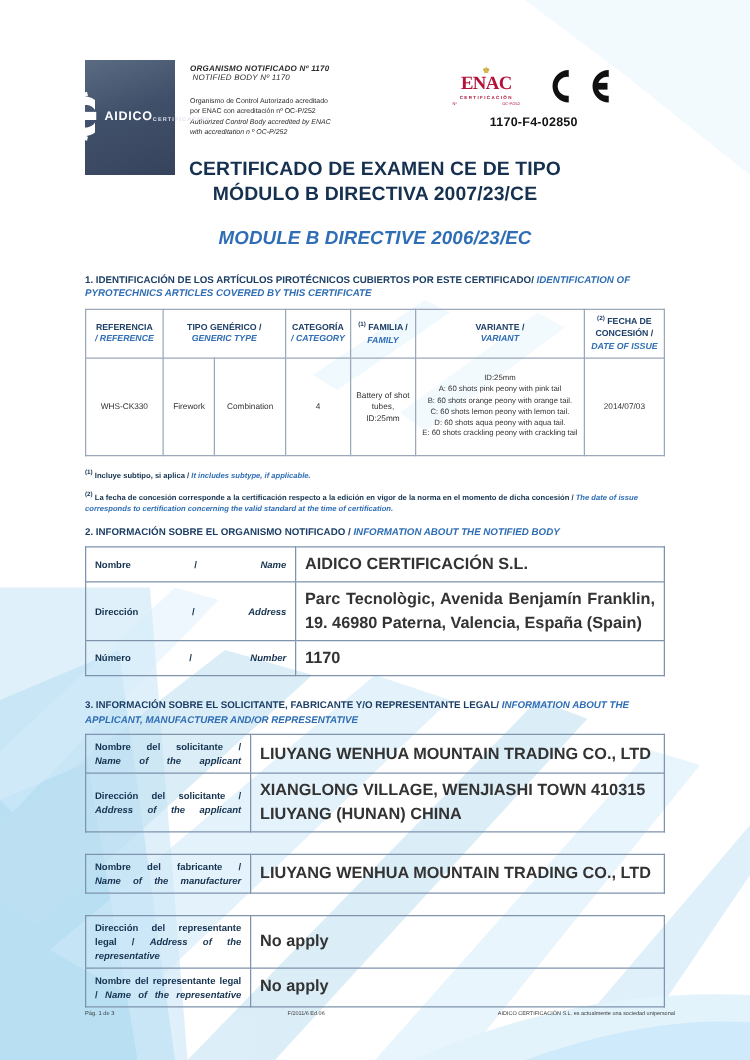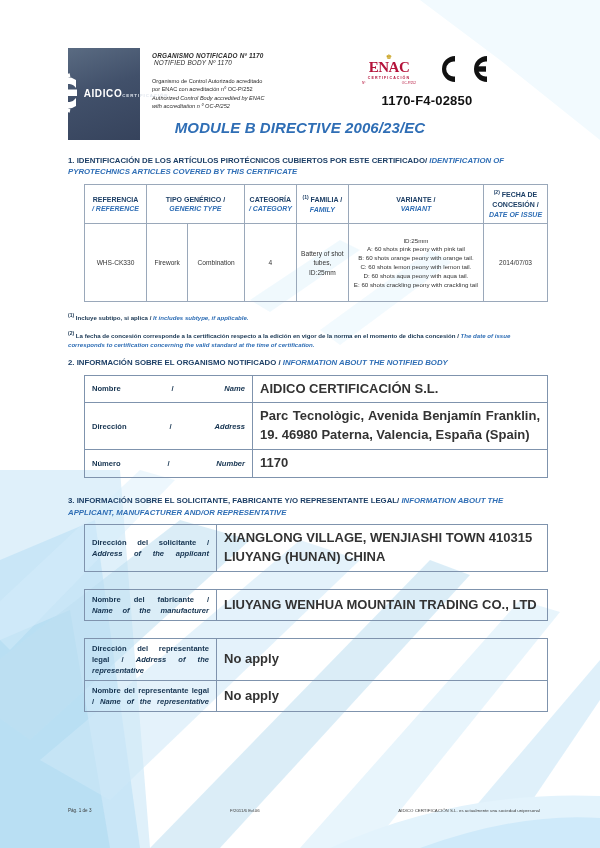--- a/index.html
+++ b/index.html
@@ -51,33 +51,33 @@
   .enac-crown { font-size:7px; color:#c8a01a; line-height:1; }
   .enac-word {
     font-family:"Liberation Serif", serif;
     font-size:15px; font-weight:bold; color:#b4123a; line-height:1; letter-spacing:-.5px;
   }
   .enac-bar { font-size:3.6px; font-weight:bold; color:#b4123a; letter-spacing:1.1px; margin-top:1px;}
   .enac-foot { display:flex; justify-content:space-between; font-size:3.2px; color:#b4123a; margin-top:1px;}
   .ce-mark { height: 30px; }
   .reg-line { font-size:10px; font-weight:bold; color:#111; margin-top:9px; letter-spacing:.1px;}
   .reg-line .en { font-style:italic; }
-  .reg-no { font-size:13px; font-weight:bold; color:#111; margin-top:3px; letter-spacing:.2px;}
+  .reg-no { font-size:10px; font-weight:bold; color:#111; margin-top:3px; letter-spacing:.2px;}
 
   
   .title-es { text-align:center; margin-top:22px; }
   .title-es div { font-size:15.5px; font-weight:bold; color:#15314f; letter-spacing:.1px; line-height:1.32;}
   .title-en { text-align:center; margin-top:14px; }
   .title-en div { font-size:15px; font-weight:bold; font-style:italic; color:#2f6eb5; letter-spacing:.1px; line-height:1.32;}
 
   .section-head { margin-top:17px; font-size:7.8px; font-weight:bold; color:#1d3f66; line-height:1.5; }
   .section-head i { color:#2f6eb5; }
 
   
-  table { border-collapse: collapse; width:100%;margin-left:16px; }
+  table { border-collapse: collapse; width:100%; }
   .tbl-main { margin-top:6px; }
   .tbl-main th, .tbl-main td {
     border:1px solid #9aa8ba; padding:2px 3px; text-align:center; vertical-align:middle;
   }
   .tbl-main th { font-size:7px; font-weight:bold; color:#1d3f66; line-height:1.38; padding:4px 2px; }
   .tbl-main th i { color:#2f6eb5; font-weight:bold; }
   .tbl-main th sup { font-size:5px; }
   .tbl-main td { font-size:6.6px; color:#333; height:78px; line-height:1.42; }
   .tbl-main td.variant { font-size:6.2px; }
 
@@ -195,20 +195,24 @@
               <path d="M25,2 A13,13 0 1 0 25,28 L25,22.5 A7.6,7.6 0 1 1 25,7.5 Z" fill="#111"></path>
               <path d="M57,2 A13,13 0 1 0 57,28 L57,22.5 A7.6,7.6 0 1 1 57,7.5 Z" fill="#111"></path>
               <rect x="46" y="12.3" width="10" height="5.4" fill="#111"></rect>
             </svg>
           </div>
         </div>
         <div class="reg-no">1170-F4-02850</div>
       </div>
     </div>
 
+    <div class="title-es">
+      <div>CERTIFICADO DE EXAMEN CE DE TIPO</div>
+      <div>MÓDULO B DIRECTIVA 2007/23/CE</div>
+    </div>
     <div class="title-en">
       <div>MODULE B DIRECTIVE 2006/23/EC</div>
     </div>
 
     <div class="section-head">
       <span>1. IDENTIFICACIÓN DE LOS ARTÍCULOS PIROTÉCNICOS CUBIERTOS POR ESTE CERTIFICADO/ </span><i>IDENTIFICATION OF PYROTECHNICS ARTICLES COVERED BY THIS CERTIFICATE</i>
     </div>
 
     <table class="tbl-main">
       <thead>
@@ -298,20 +302,26 @@
     </table>
 
     <div class="section-head">
       <span>3. INFORMACIÓN SOBRE EL SOLICITANTE, FABRICANTE Y/O REPRESENTANTE LEGAL/ </span><i>INFORMATION ABOUT THE APPLICANT, MANUFACTURER AND/OR REPRESENTATIVE</i>
     </div>
 
     <table class="tbl-kv narrow">
       <tbody>
         <tr>
           <td class="k">
+            <span>Nombre del solicitante /</span><br><i>Name of the applicant</i>
+          </td>
+          <td class="v">LIUYANG WENHUA MOUNTAIN TRADING CO., LTD</td>
+        </tr>
+        <tr>
+          <td class="k">
             <span>Dirección del solicitante /</span><br><i>Address of the applicant</i>
           </td>
           <td class="v">XIANGLONG VILLAGE, WENJIASHI TOWN 410315 LIUYANG  (HUNAN) CHINA</td>
         </tr>
       </tbody>
     </table>
 
     <div class="gap"></div>
 
     <table class="tbl-kv narrow">

